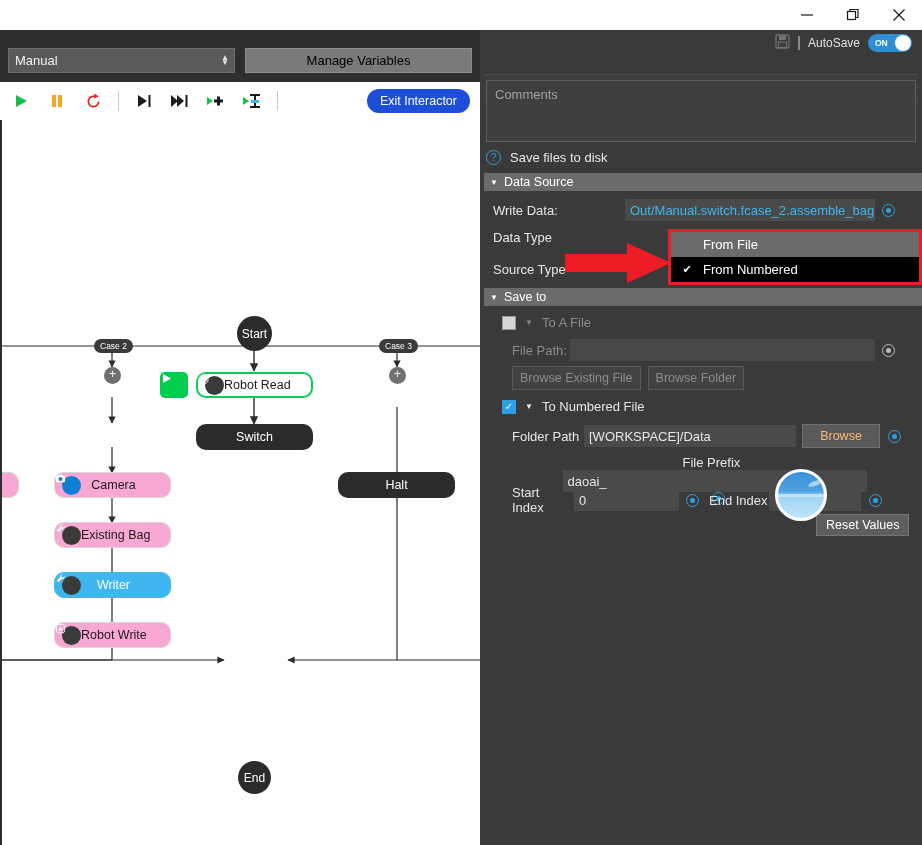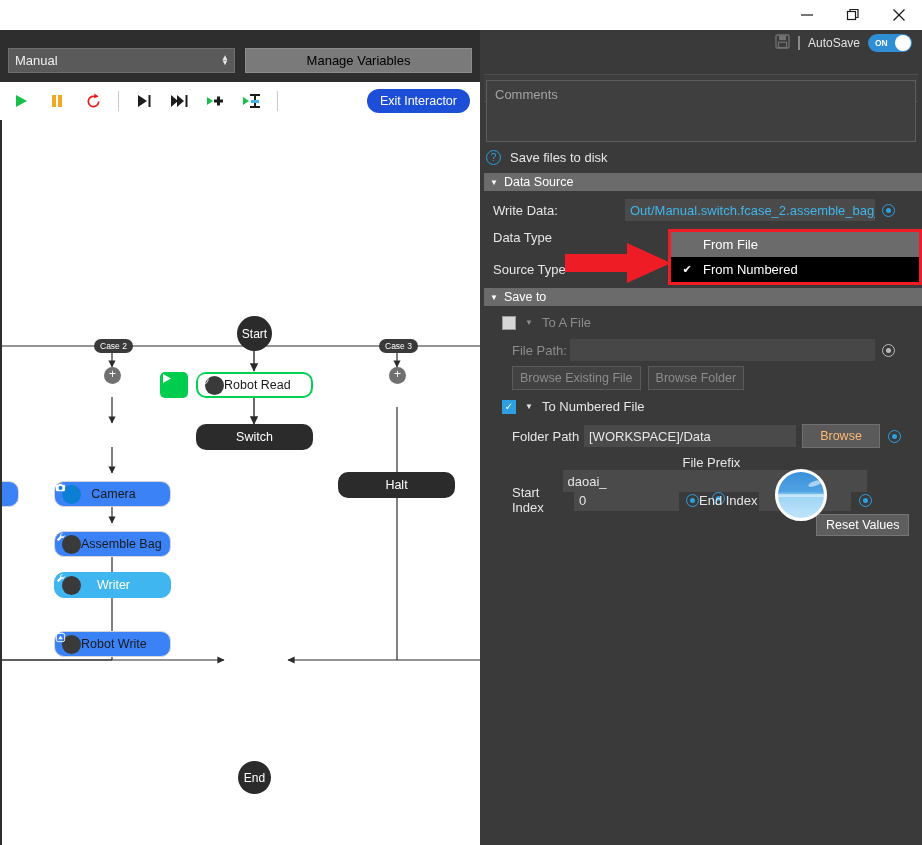--- a/index.html
+++ b/index.html
@@ -62,21 +62,21 @@
     position: absolute; left: 0; top: 90px; width: 480px; height: 755px;
     background: #ffffff; border-left: 2px solid #2e2e2e; overflow: hidden;
   }
   .canvas svg { position: absolute; left: 0; top: 0; }
   .gnode {
     position: absolute; display: flex; align-items: center;
     border-radius: 10px; font-size: 12.5px; white-space: nowrap;
   }
   .gnode .nlabel { flex: 1; text-align: center; }
   .gnode.dark { background: #2b2b2b; color: #ffffff; justify-content: center; }
-  .gnode.light { background: #3b82f6; border: 1px solid #d6d6d6; color: #1a1a1a; margin-top: 9px; }
+  .gnode.light { background: #f9a8d4; border: 1px solid #d6d6d6; color: #1a1a1a; }
   .gnode.selected { background: #3fb6f0; border: 1px solid #3fb6f0; color: #ffffff; }
   .gnode.active { background: #ffffff; border: 2px solid #00d154; color: #1a1a1a; }
   .nicon {
     width: 19px; height: 19px; border-radius: 50%; margin-left: 7px;
     display: flex; align-items: center; justify-content: center; flex-shrink: 0;
   }
   .nicon.grey { background: #3a3a3a; }
   .nicon.blue { background: #0c7fd4; }
   .circ-node {
     position: absolute; background: #2b2b2b; color: #fff; border-radius: 50%;
@@ -376,21 +376,21 @@
         <span class="nlabel">Camera</span>
         <span style="width:24px"></span>
       </div>
 
       <div class="gnode light" style="left:52px; top:402px; width:117px; height:26px;">
         <span class="nicon grey">
           <svg width="11" height="11" viewBox="0 0 12 12">
               <path d="M8.6 1.6a2.4 2.4 0 0 0-3 3L2 8.2l1.8 1.8 3.6-3.6a2.4 2.4 0 0 0 3-3L9 5 7 4.6 6.6 2.6z" fill="#ffffff"></path>
             </svg>
         </span>
-        <span class="nlabel">Assemble Bag</span>
+        <span class="nlabel">Existing Bag</span>
         <span style="width:24px"></span>
       </div>
 
       <div class="gnode selected" style="left:52px; top:452px; width:117px; height:26px;">
         <span class="nicon grey">
           <svg width="11" height="11" viewBox="0 0 12 12">
               <path d="M8.6 1.6a2.4 2.4 0 0 0-3 3L2 8.2l1.8 1.8 3.6-3.6a2.4 2.4 0 0 0 3-3L9 5 7 4.6 6.6 2.6z" fill="#ffffff"></path>
             </svg>
         </span>
         <span class="nlabel">Writer</span>
@@ -532,21 +532,21 @@
         <i></i>
       </span>
   </div>
 
   <div class="frow" style="left:512px; top:485px; width:405px;">
     <span class="flabel" style="width:62px;">Start Index</span>
     <span class="ftext" style="width:105px;">0</span>
     <span class="target-ico" style="margin-left:7px;">
         <i></i>
       </span>
-    <span class="flabel" style="width:60px;">End Index</span>
+    <span class="flabel" style="margin-left:10px; width:60px;">End Index</span>
     <span class="ftext" style="width:92px;"></span>
     <span class="target-ico" style="margin-left:8px;">
         <i></i>
       </span>
   </div>
 
   <div class="reset-btn">Reset Values</div>
 
   <div class="cursor-circle">
     <span class="streak"></span>

